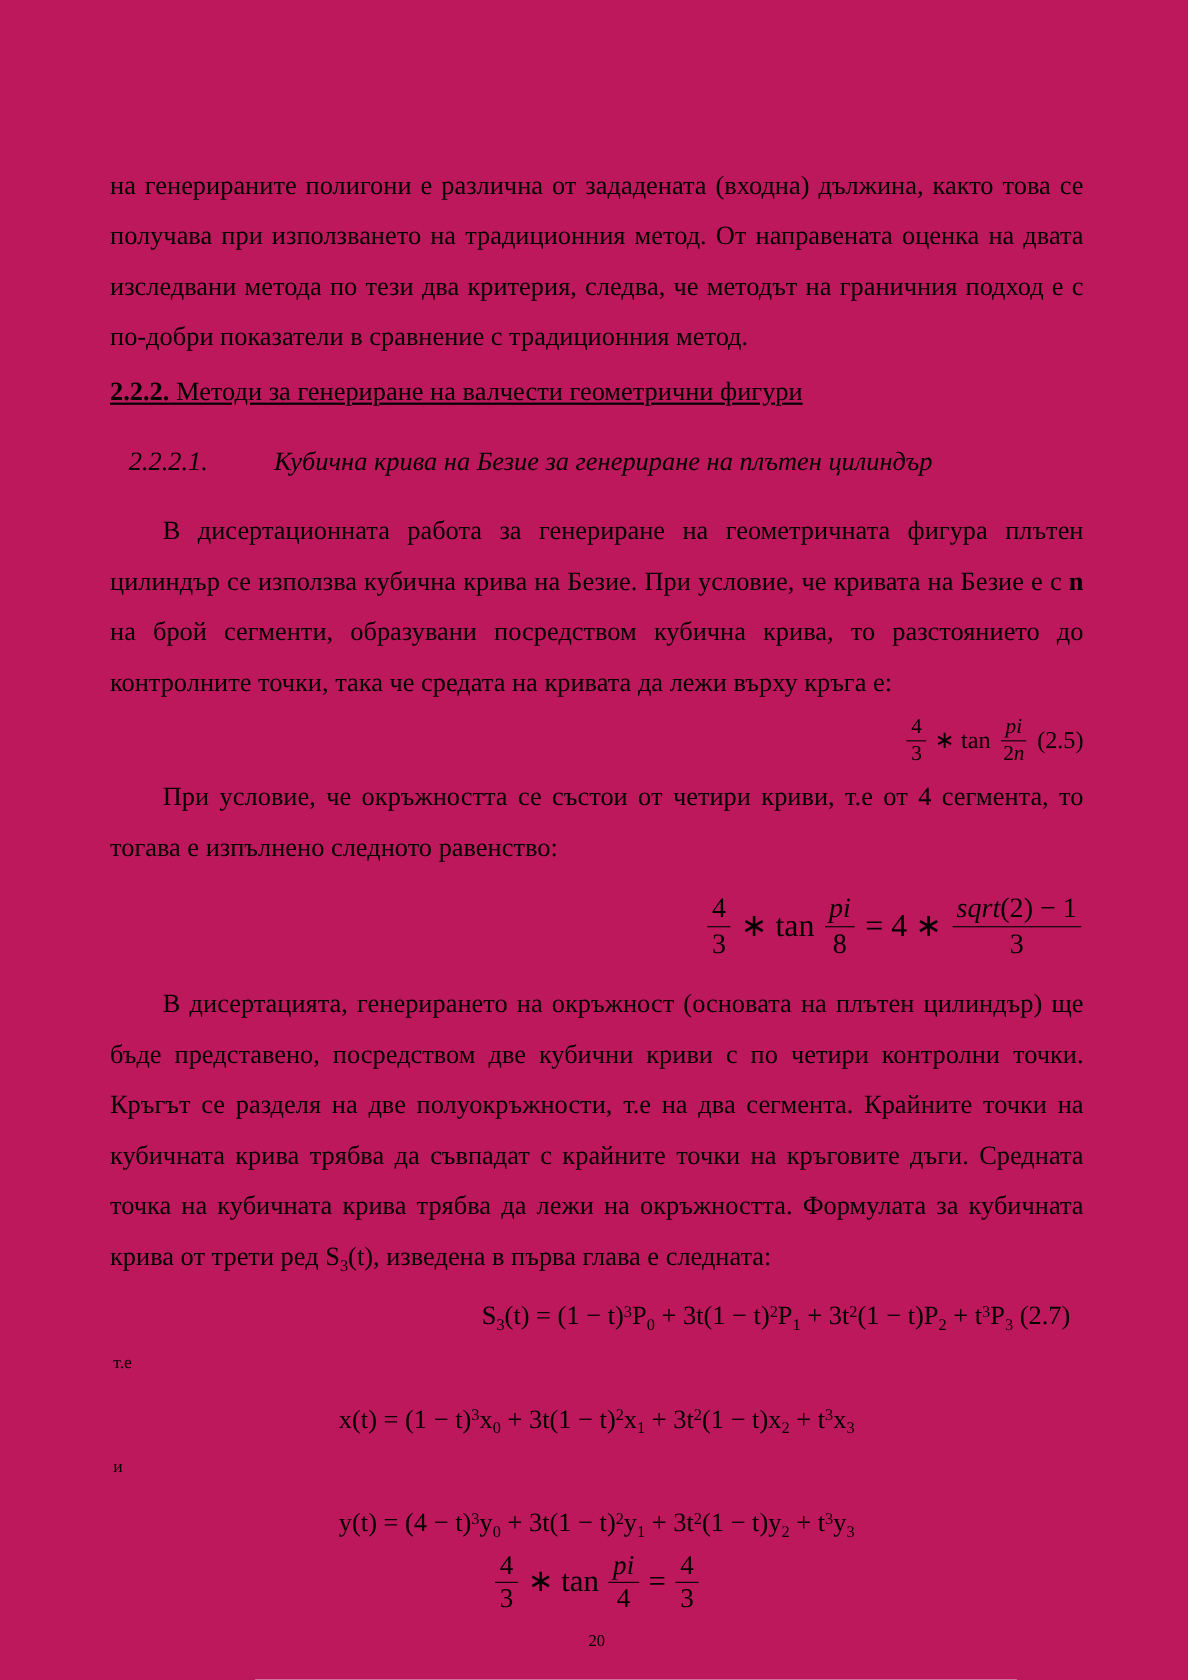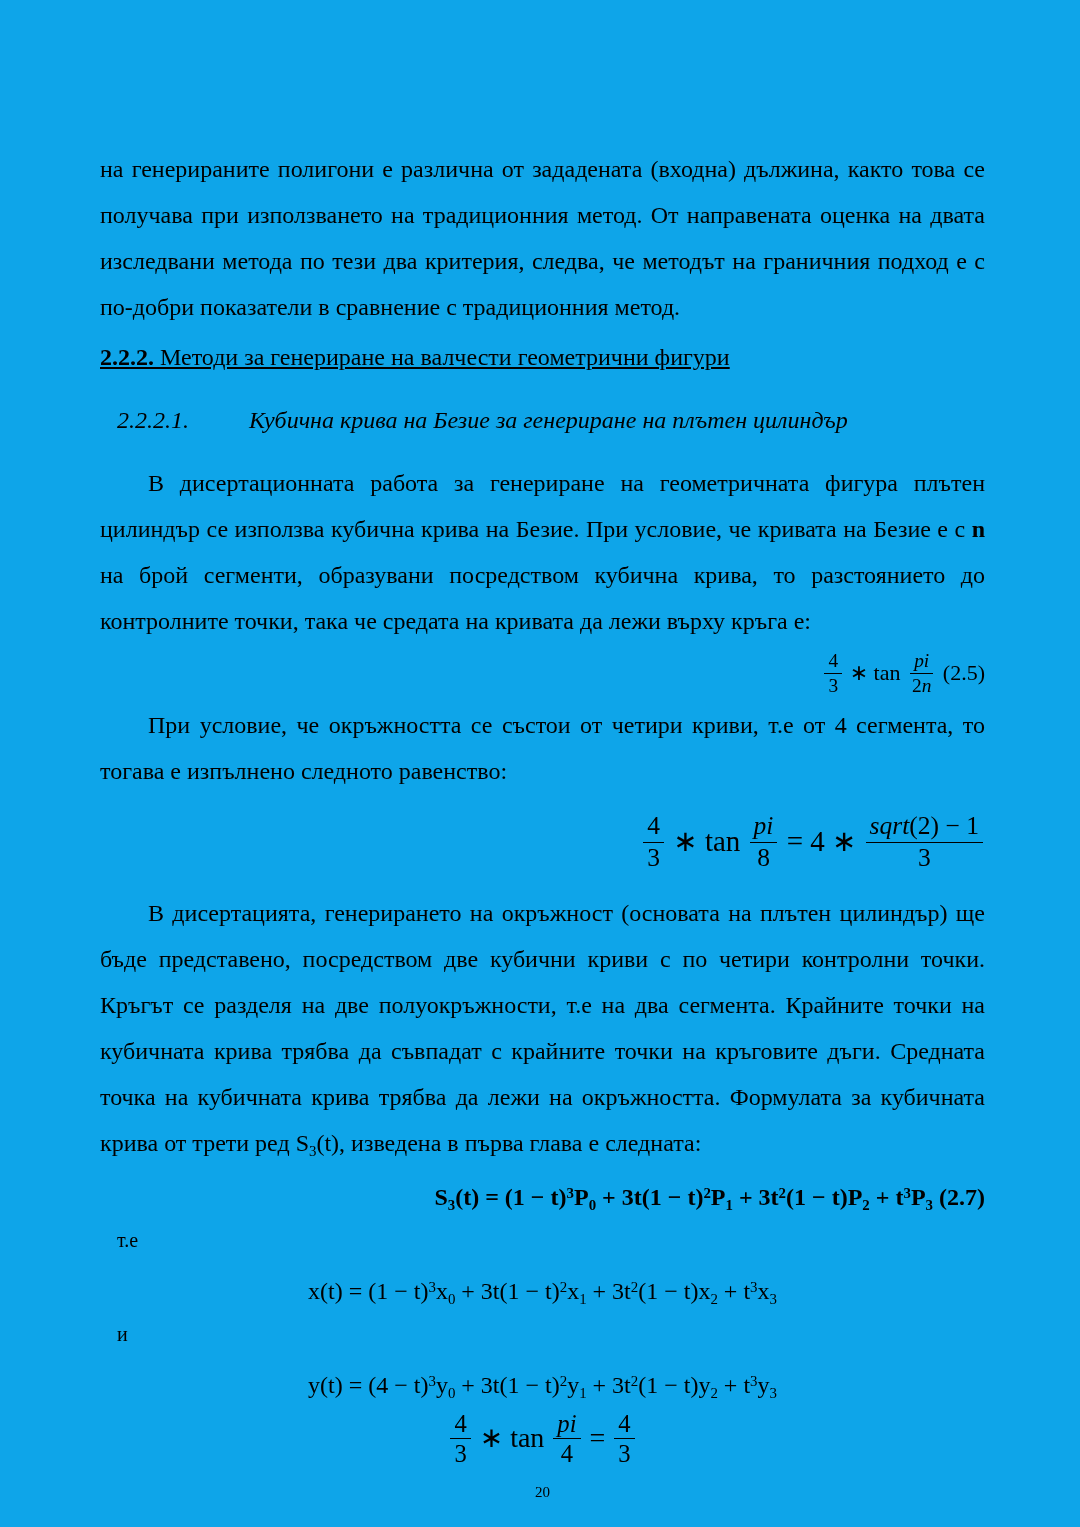--- a/index.html
+++ b/index.html
@@ -1,17 +1,17 @@
 <!DOCTYPE html>
 <html><head>
 <meta charset="utf-8">
 <style>
   html,body{margin:0;padding:0;background:#e8e8e8;}
   .page{
-    width:1080px;height:1527px;background:#0ea5e9;color:#000;
+    width:1080px;height:1527px;background:#be185d;color:#000;
     position:relative;overflow:hidden;margin:0 auto;
     font-family:"Liberation Serif", serif;
   }
   .content{padding:146px 95px 0 100px;}
   .body-text{
     font-size:24px;line-height:46px;text-align:justify;margin:0;
   }
   .indent{text-indent:48px;}
   .heading{font-size:24px;line-height:46px;margin:4px 0 0 0;text-decoration:underline;}
   .heading .hnum{font-weight:bold;}
@@ -20,24 +20,24 @@
   .bold{font-weight:bold;}
   .eq{line-height:1.25;margin:8px 0;white-space:nowrap;}
   .eq-right{text-align:right;}
   .eq-center{text-align:center;}
   .f22{font-size:22px;}
   .f24{font-size:24px;line-height:1.5;}
   .f28{font-size:28px;}
   .f29{font-size:29px;}
   .eq25{margin:8px 0 4px 0;}
   .eq26{margin:20px 0 16px 0;}
-  .eq27{margin:10px 0 0 0;font-weight:bold;}
+  .eq27{margin:10px 12px 0 0;}
   .eqxy{margin:10px 0 2px 0;}
   .eqtan{margin:8px 0 0 0;}
-  .connector{font-size:20px;line-height:46px;margin:2px 0 0 17px;}
+  .connector{font-size:16px;line-height:46px;margin:2px 0 0 3px;}
   .frac{
     display:inline-flex;flex-direction:column;align-items:center;
     vertical-align:middle;line-height:1.12;font-size:0.88em;
     text-align:center;margin:0 2px;position:relative;top:-0.08em;
   }
   .frac .num{border-bottom:1.4px solid #000;padding:0 4px 1px 4px;}
   .frac .den{padding:1px 4px 0 4px;}
   .it{font-style:italic;}
   .sb{font-size:0.62em;position:relative;top:0.28em;}
   .sp{font-size:0.62em;position:relative;top:-0.52em;}

